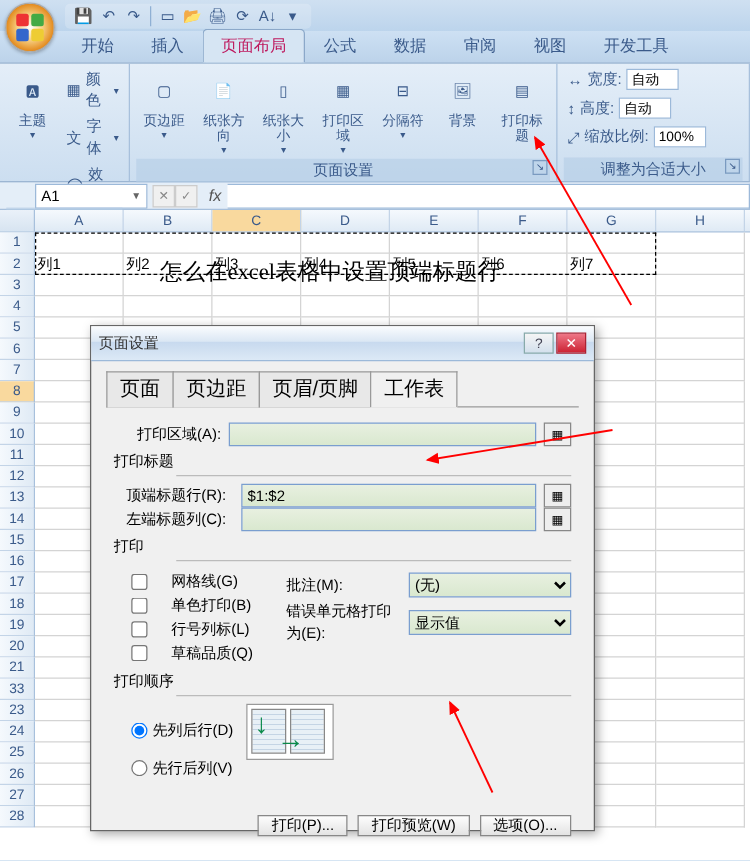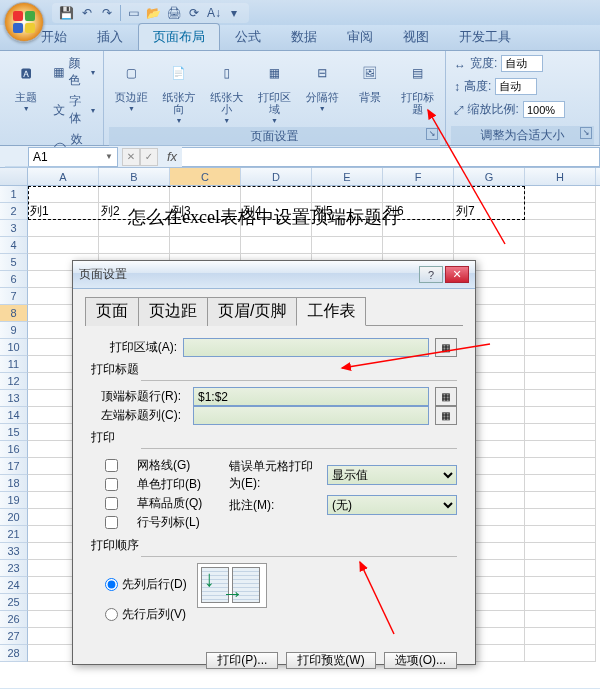--- a/index.html
+++ b/index.html
@@ -10,23 +10,23 @@
 .office-logo{width:22px;height:22px;position:relative}
 .office-logo span{position:absolute;width:10px;height:10px;border-radius:2px}
 .office-logo .r{background:#e33;top:0;left:0}
 .office-logo .g{background:#4a4;top:0;right:0}
 .office-logo .b{background:#36c;bottom:0;left:0}
 .office-logo .y{background:#ec3;bottom:0;right:0}
 .qat-inner{margin-left:48px;display:flex;gap:2px;align-items:center;background:rgba(255,255,255,.2);border-radius:4px;padding:1px 6px}
 .qat-btn{width:18px;height:18px;display:flex;align-items:center;justify-content:center;color:#3a5a8a;border-radius:2px}
 .qat-sep{width:1px;height:16px;background:#8fb0d4;margin:0 2px}
 
-.ribbon-tabs{height:26px;background:linear-gradient(#cde0f3,#bcd3ea);display:flex;align-items:flex-end;padding-left:26px;gap:0;border-bottom:1px solid #8ba8c9}
+.ribbon-tabs{height:26px;background:linear-gradient(#cde0f3,#bcd3ea);display:flex;align-items:flex-end;padding-left:50px;gap:0;border-bottom:1px solid #8ba8c9}
 .rtab{padding:4px 14px;color:#3a5a8a;cursor:pointer;border:1px solid transparent;border-bottom:none;font-size:13px}
-.rtab.active{background:#d6e5f3;border-color:#8ba8c9;border-radius:4px 4px 0 0;color:#0369a1}
+.rtab.active{background:#d6e5f3;border-color:#8ba8c9;border-radius:4px 4px 0 0;color:#be185d}
 
 .ribbon{height:95px;background:linear-gradient(#e4eef8,#ccdef0);display:flex;border-bottom:1px solid #8ba8c9}
 .group{border-right:1px solid #a7c0dc;padding:3px 5px 0;display:flex;flex-direction:column;justify-content:space-between}
 .group-title{text-align:center;font-size:11px;color:#3a5a8a;padding:1px 0;background:rgba(180,205,230,.6);position:relative}
 .group-title .launcher{position:absolute;right:2px;top:1px;width:12px;height:12px;border:1px solid #7a9ac0;font-size:8px;line-height:10px;color:#3a5a8a}
 .group-body{display:flex;gap:3px;align-items:flex-start;flex:1}
 .big-btn{display:flex;flex-direction:column;align-items:center;gap:2px;padding:2px;width:48px;cursor:pointer;color:#3a5a8a;border:1px solid transparent;border-radius:3px}
 .big-btn .ico{width:32px;height:32px;display:flex;align-items:center;justify-content:center}
 .big-btn .lbl{font-size:11px;text-align:center;line-height:12px}
 .big-btn .dd{font-size:7px;color:#3a5a8a}
@@ -601,35 +601,35 @@
         <div class="chk-row">
             <input type="checkbox" style="">
             <label>网格线(G)</label>
           </div>
         <div class="chk-row">
             <input type="checkbox" style="">
             <label>单色打印(B)</label>
           </div>
         <div class="chk-row">
             <input type="checkbox" style="">
-            <label>草稿品质(Q)</label>
+            <label>行号列标(L)</label>
           </div>
         <div class="chk-row">
             <input type="checkbox" style="">
-            <label>行号列标(L)</label>
+            <label>草稿品质(Q)</label>
           </div>
       </div>
       <div class="right">
+        <div class="sel-row">
+            <label>批注(M):</label>
+            <select><option>(无)</option></select>
+          </div>
         <div class="sel-row">
             <label>错误单元格打印为(E):</label>
             <select><option>显示值</option></select>
-          </div>
-        <div class="sel-row">
-            <label>批注(M):</label>
-            <select><option>(无)</option></select>
           </div>
       </div>
     </div>
     <div class="section-lbl">打印顺序</div>
     <hr class="hr">
     <div style="display:flex;align-items:flex-start">
       <div>
         <div class="radio-row">
             <input type="radio" name="ord" checked="" style="">
             <label>先列后行(D)</label>

